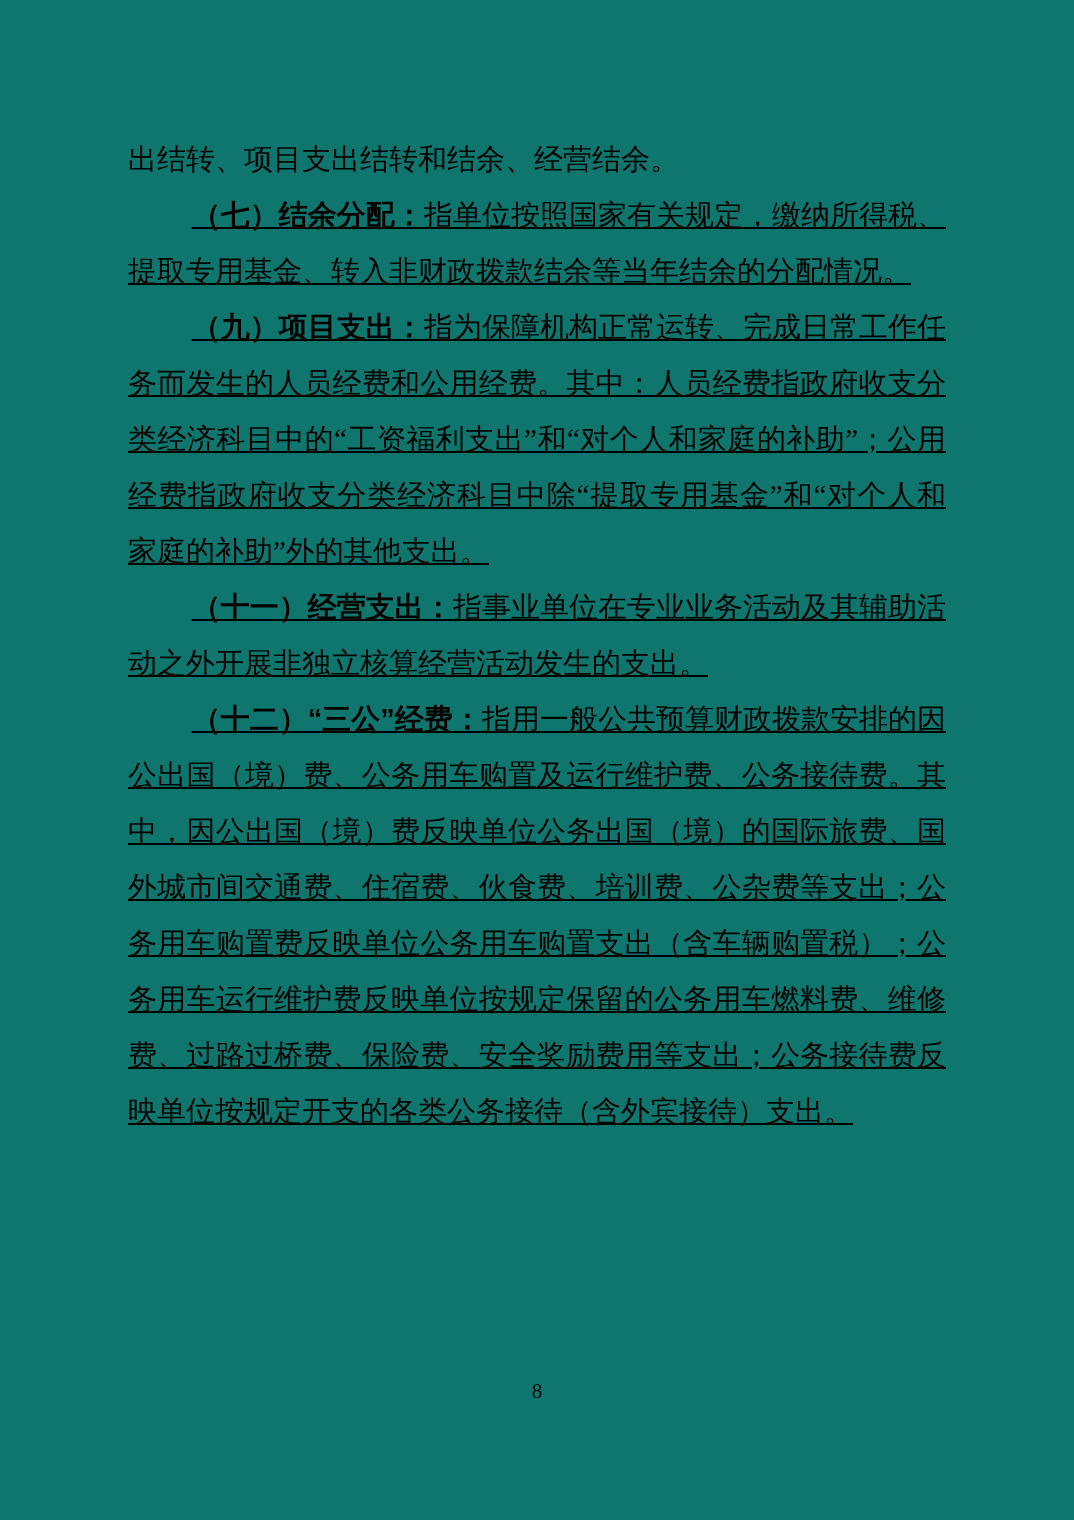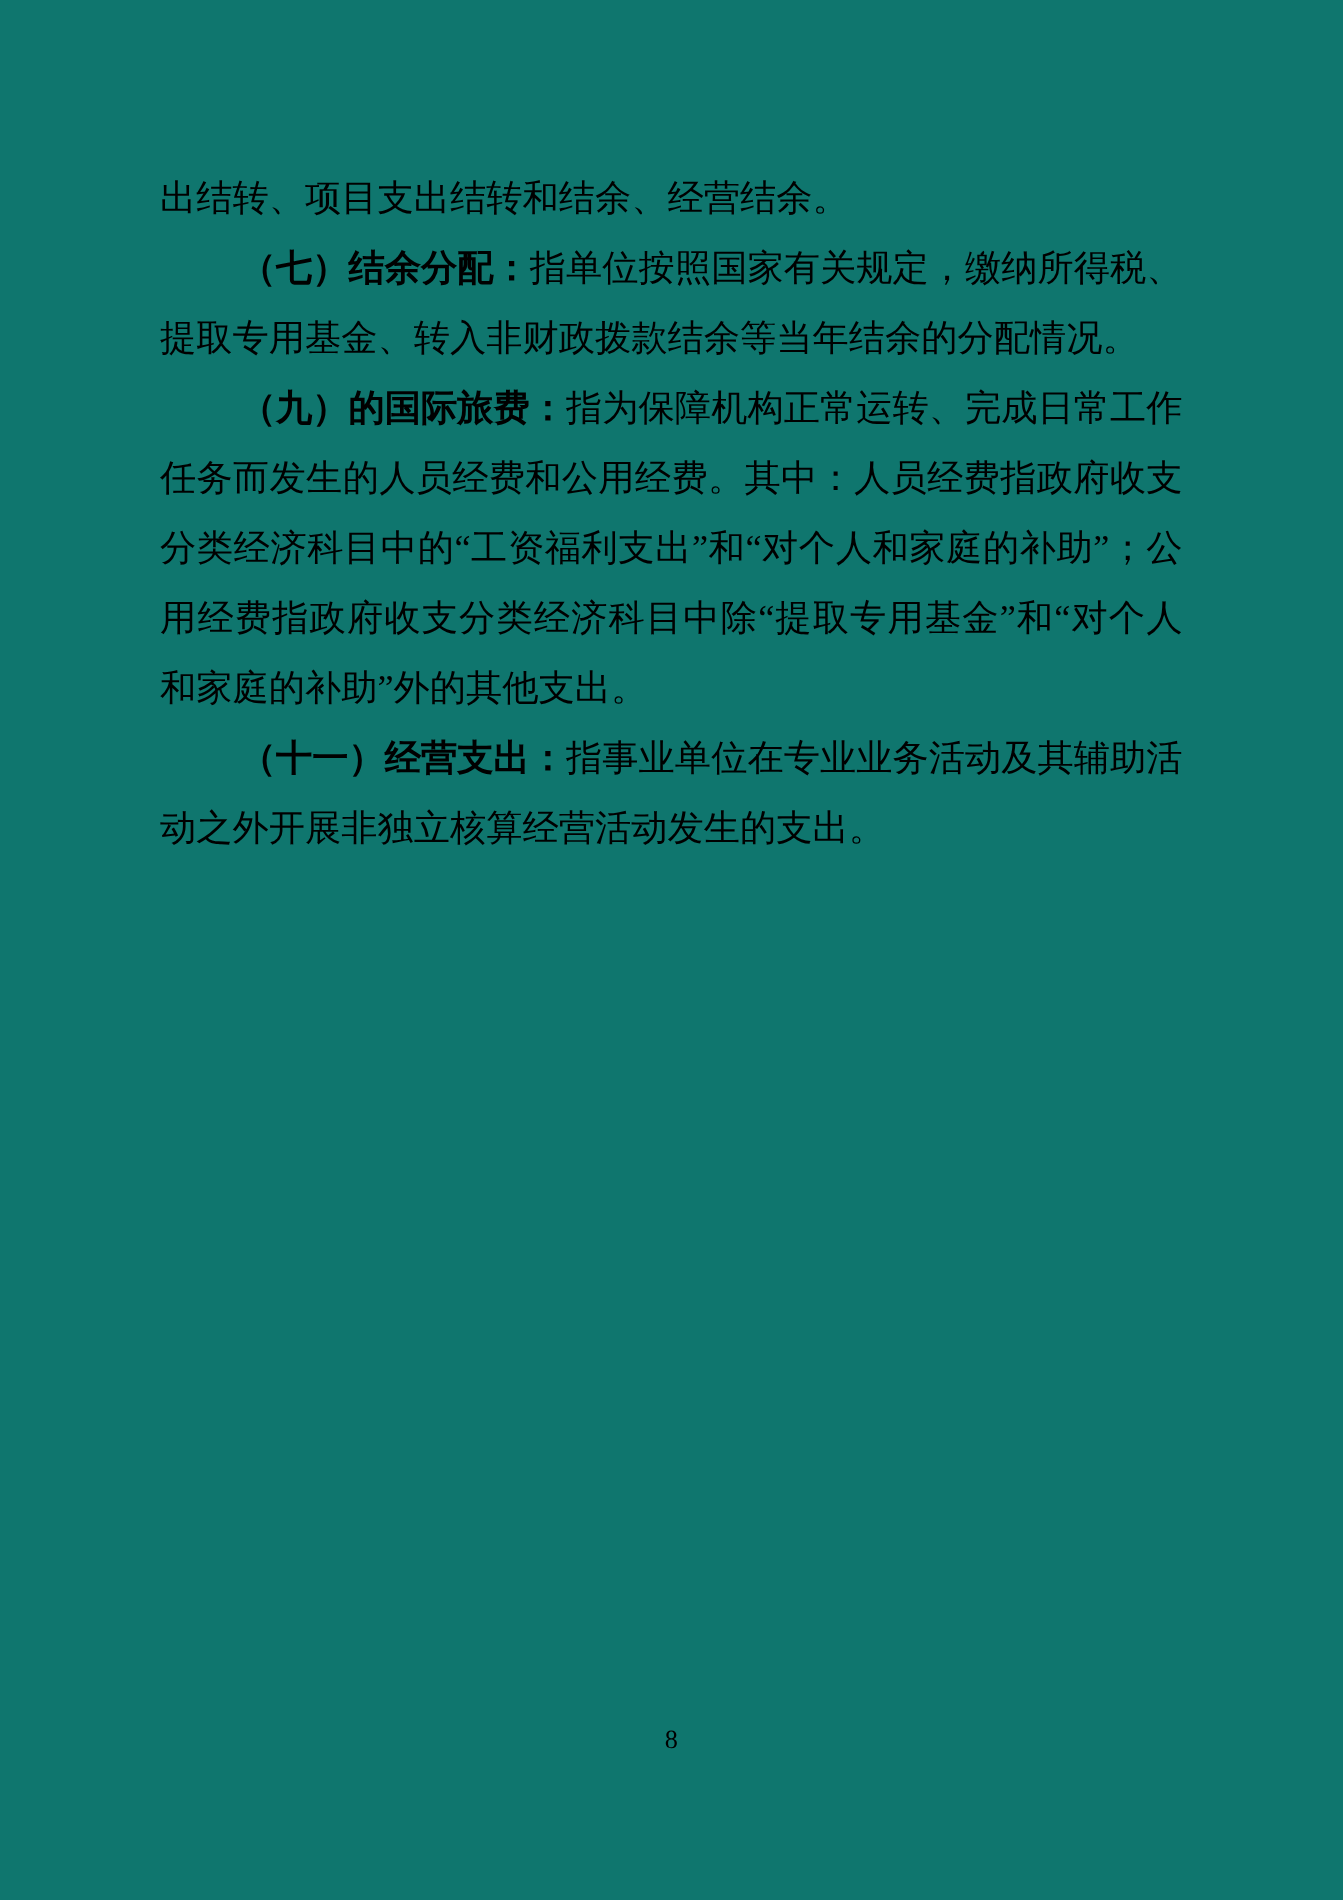--- a/index.html
+++ b/index.html
@@ -26,20 +26,21 @@
     margin: 0;
     padding: 0;
     font-size: 29px;
     line-height: 56px;
     text-align: justify;
     text-justify: inter-ideograph;
     color: #000000;
   }
   .para.indent {
     text-indent: 2.2em;
+    text-decoration: underline;
   }
   .para .term {
     font-weight: 700;
     font-family: "Liberation Sans", "DejaVu Sans", sans-serif;
   }
   .footer {
     position: absolute;
     left: 0;
     right: 0;
     top: 1378px;
@@ -50,17 +51,18 @@
   }
 </style>
 </head>
 <body>
 
 <div class="page">
   <div class="doc-body">
 
   <p class="para"><span>出结转、项目支出结转和结余、经营结余。</span></p>
       <p class="para indent"><span class="term">（七）结余分配：</span><span>指单位按照国家有关规定，缴纳所得税、提取专用基金、转入非财政拨款结余等当年结余的分配情况。</span></p>
-      <p class="para indent"><span class="term">（九）的国际旅费：</span><span>指为保障机构正常运转、完成日常工作任务而发生的人员经费和公用经费。其中：人员经费指政府收支分类经济科目中的“工资福利支出”和“对个人和家庭的补助”；公用经费指政府收支分类经济科目中除“提取专用基金”和“对个人和家庭的补助”外的其他支出。</span></p>
+      <p class="para indent"><span class="term">（九）项目支出：</span><span>指为保障机构正常运转、完成日常工作任务而发生的人员经费和公用经费。其中：人员经费指政府收支分类经济科目中的“工资福利支出”和“对个人和家庭的补助”；公用经费指政府收支分类经济科目中除“提取专用基金”和“对个人和家庭的补助”外的其他支出。</span></p>
       <p class="para indent"><span class="term">（十一）经营支出：</span><span>指事业单位在专业业务活动及其辅助活动之外开展非独立核算经营活动发生的支出。</span></p>
+      <p class="para indent"><span class="term">（十二）“三公”经费：</span><span>指用一般公共预算财政拨款安排的因公出国（境）费、公务用车购置及运行维护费、公务接待费。其中，因公出国（境）费反映单位公务出国（境）的国际旅费、国外城市间交通费、住宿费、伙食费、培训费、公杂费等支出；公务用车购置费反映单位公务用车购置支出（含车辆购置税）；公务用车运行维护费反映单位按规定保留的公务用车燃料费、维修费、过路过桥费、保险费、安全奖励费用等支出；公务接待费反映单位按规定开支的各类公务接待（含外宾接待）支出。</span></p>
     </div>
   <div class="footer">8</div>
 </div>
 
 </body></html>

